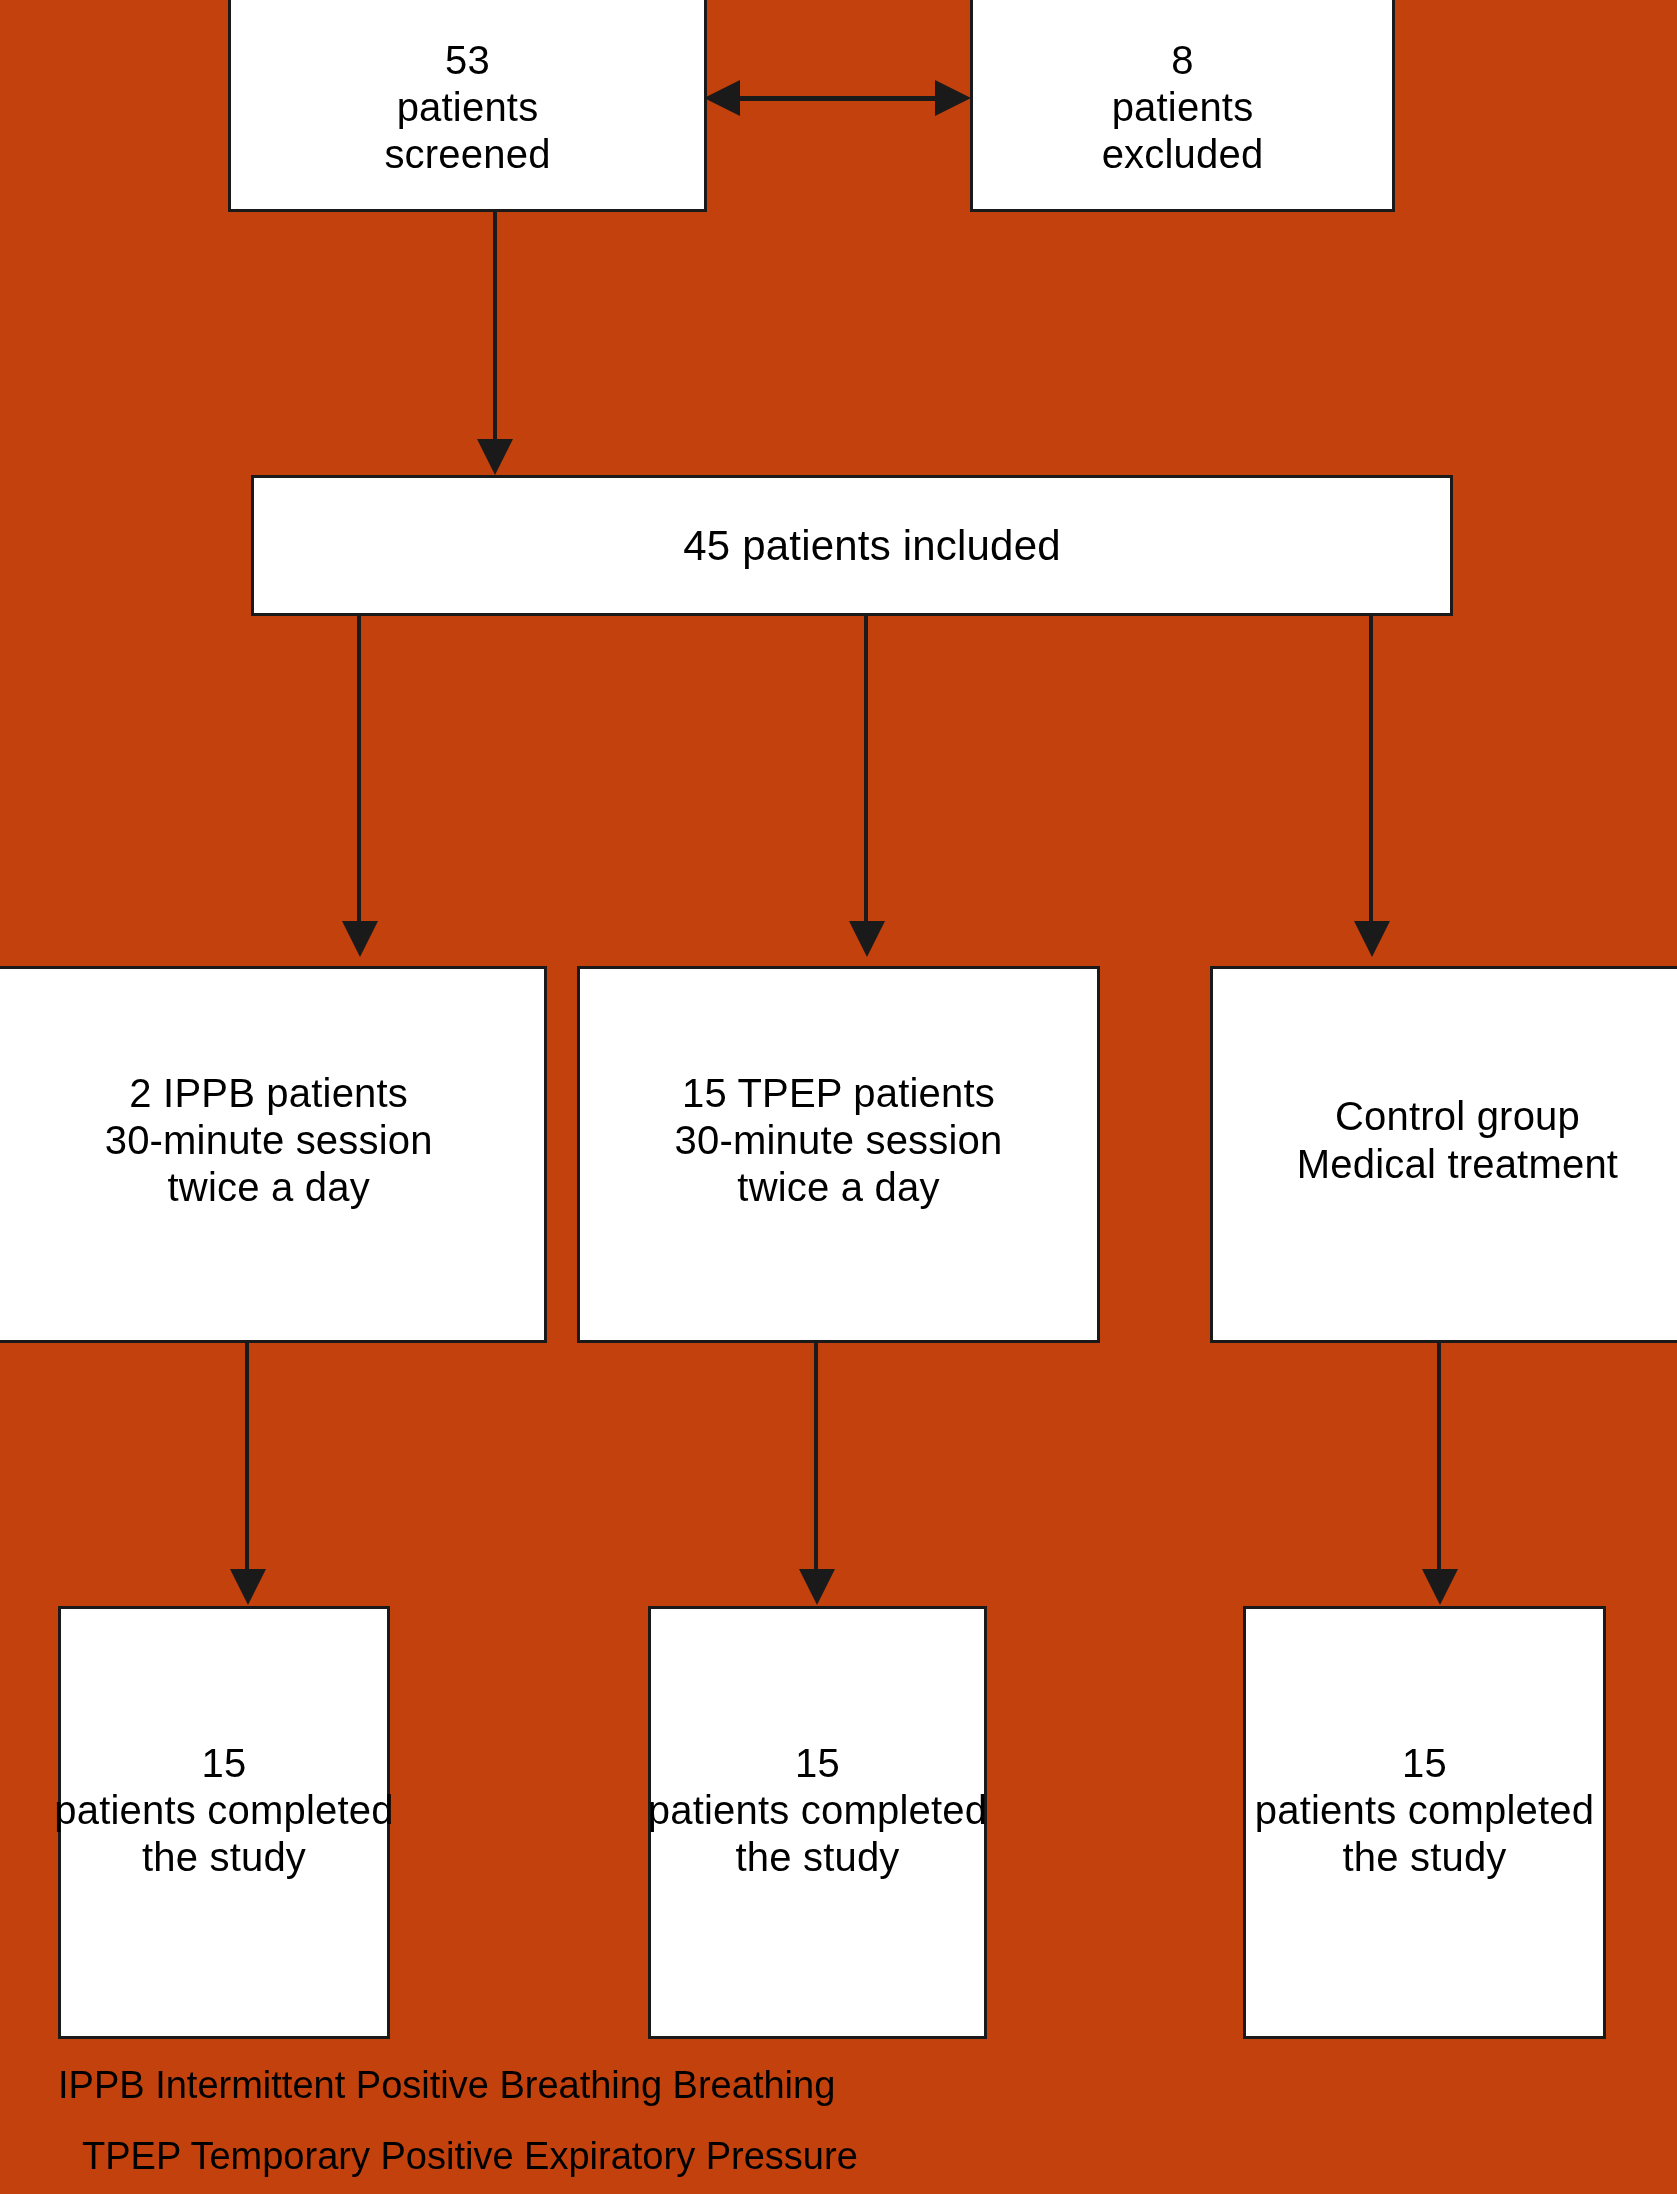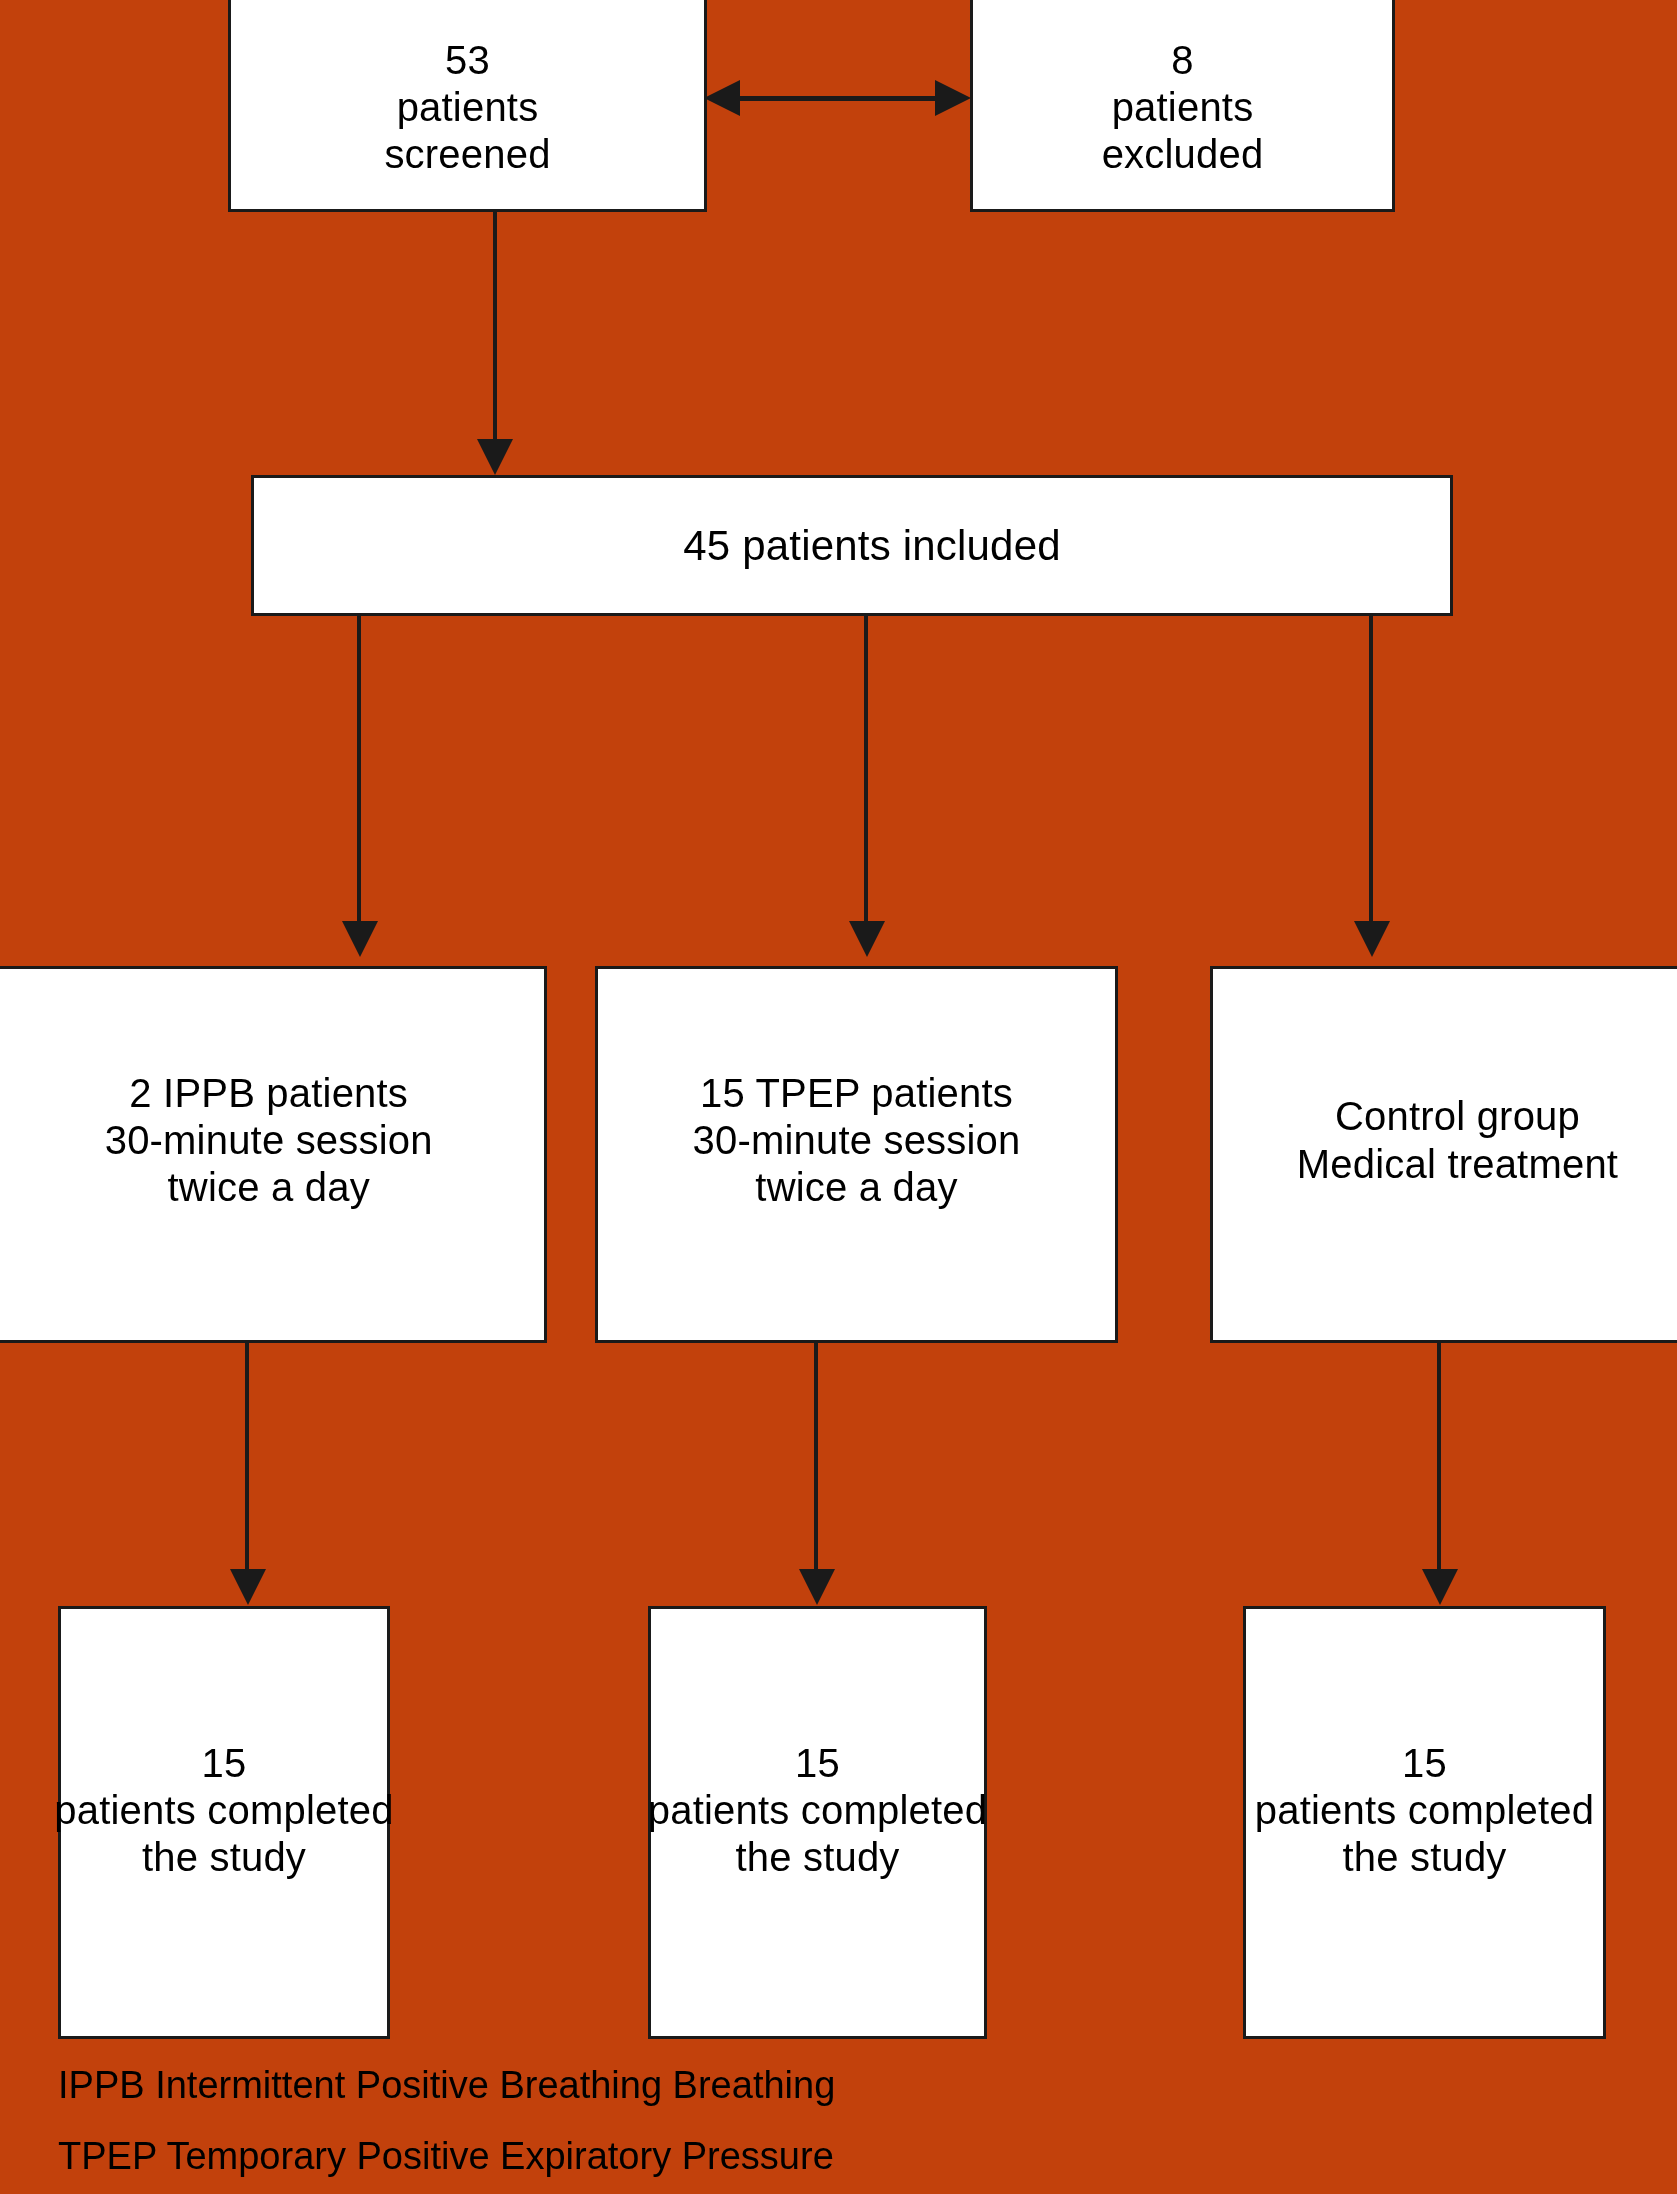--- a/index.html
+++ b/index.html
@@ -36,21 +36,21 @@
     line-height: 1.18;
     letter-spacing: 0.2px;
     white-space: nowrap;
   }
 
   
   #node-screened   { left: 228px;  top: -6.2px;    width: 479px;  height: 218px; }
   #node-excluded   { left: 970px; top: -6.2px;    width: 425px;  height: 218px; }
   #node-included   { left: 251px;  top: 475px;   width: 1202px; height: 141px; padding-left: 40px; }
   #node-ippb       { left: -9.3px;  top: 966px;  width: 556px;  height: 377px; }
-  #node-tpep       { left: 595px;  top: 966px;  width: 523px;  height: 377px; }
+  #node-tpep       { left: 577px;  top: 966px;  width: 523px;  height: 377px; }
   #node-control    { left: 1210px; top: 966px;  width: 495px;  height: 377px; }
   #node-done-ippb  { left: 58px;   top: 1606px;  width: 332px;  height: 433px; }
   #node-done-tpep  { left: 648px;  top: 1606px;  width: 339px;  height: 433px; }
   #node-done-ctrl  { left: 1243px; top: 1606px;  width: 363px;  height: 433px; }
 
   
   #node-included .line { font-size: 42px; }
 
   
   #node-ippb .stack,
@@ -100,21 +100,21 @@
 
   
   .legend-line {
     position: absolute;
     left: 58px;
     font-size: 38px;
     line-height: 1.2;
     white-space: nowrap;
   }
   #legend-ippb { top: 2063px; }
-  #legend-tpep { top: 2134px; }
+  #legend-tpep { top: 2134px; margin-left: 24px; }
 </style>
 </head>
 <body>
 
 <div id="canvas">
 
   <div class="box" id="node-screened">
     <div class="stack">
       <div class="line">53</div>
       <div class="line">patients</div>

